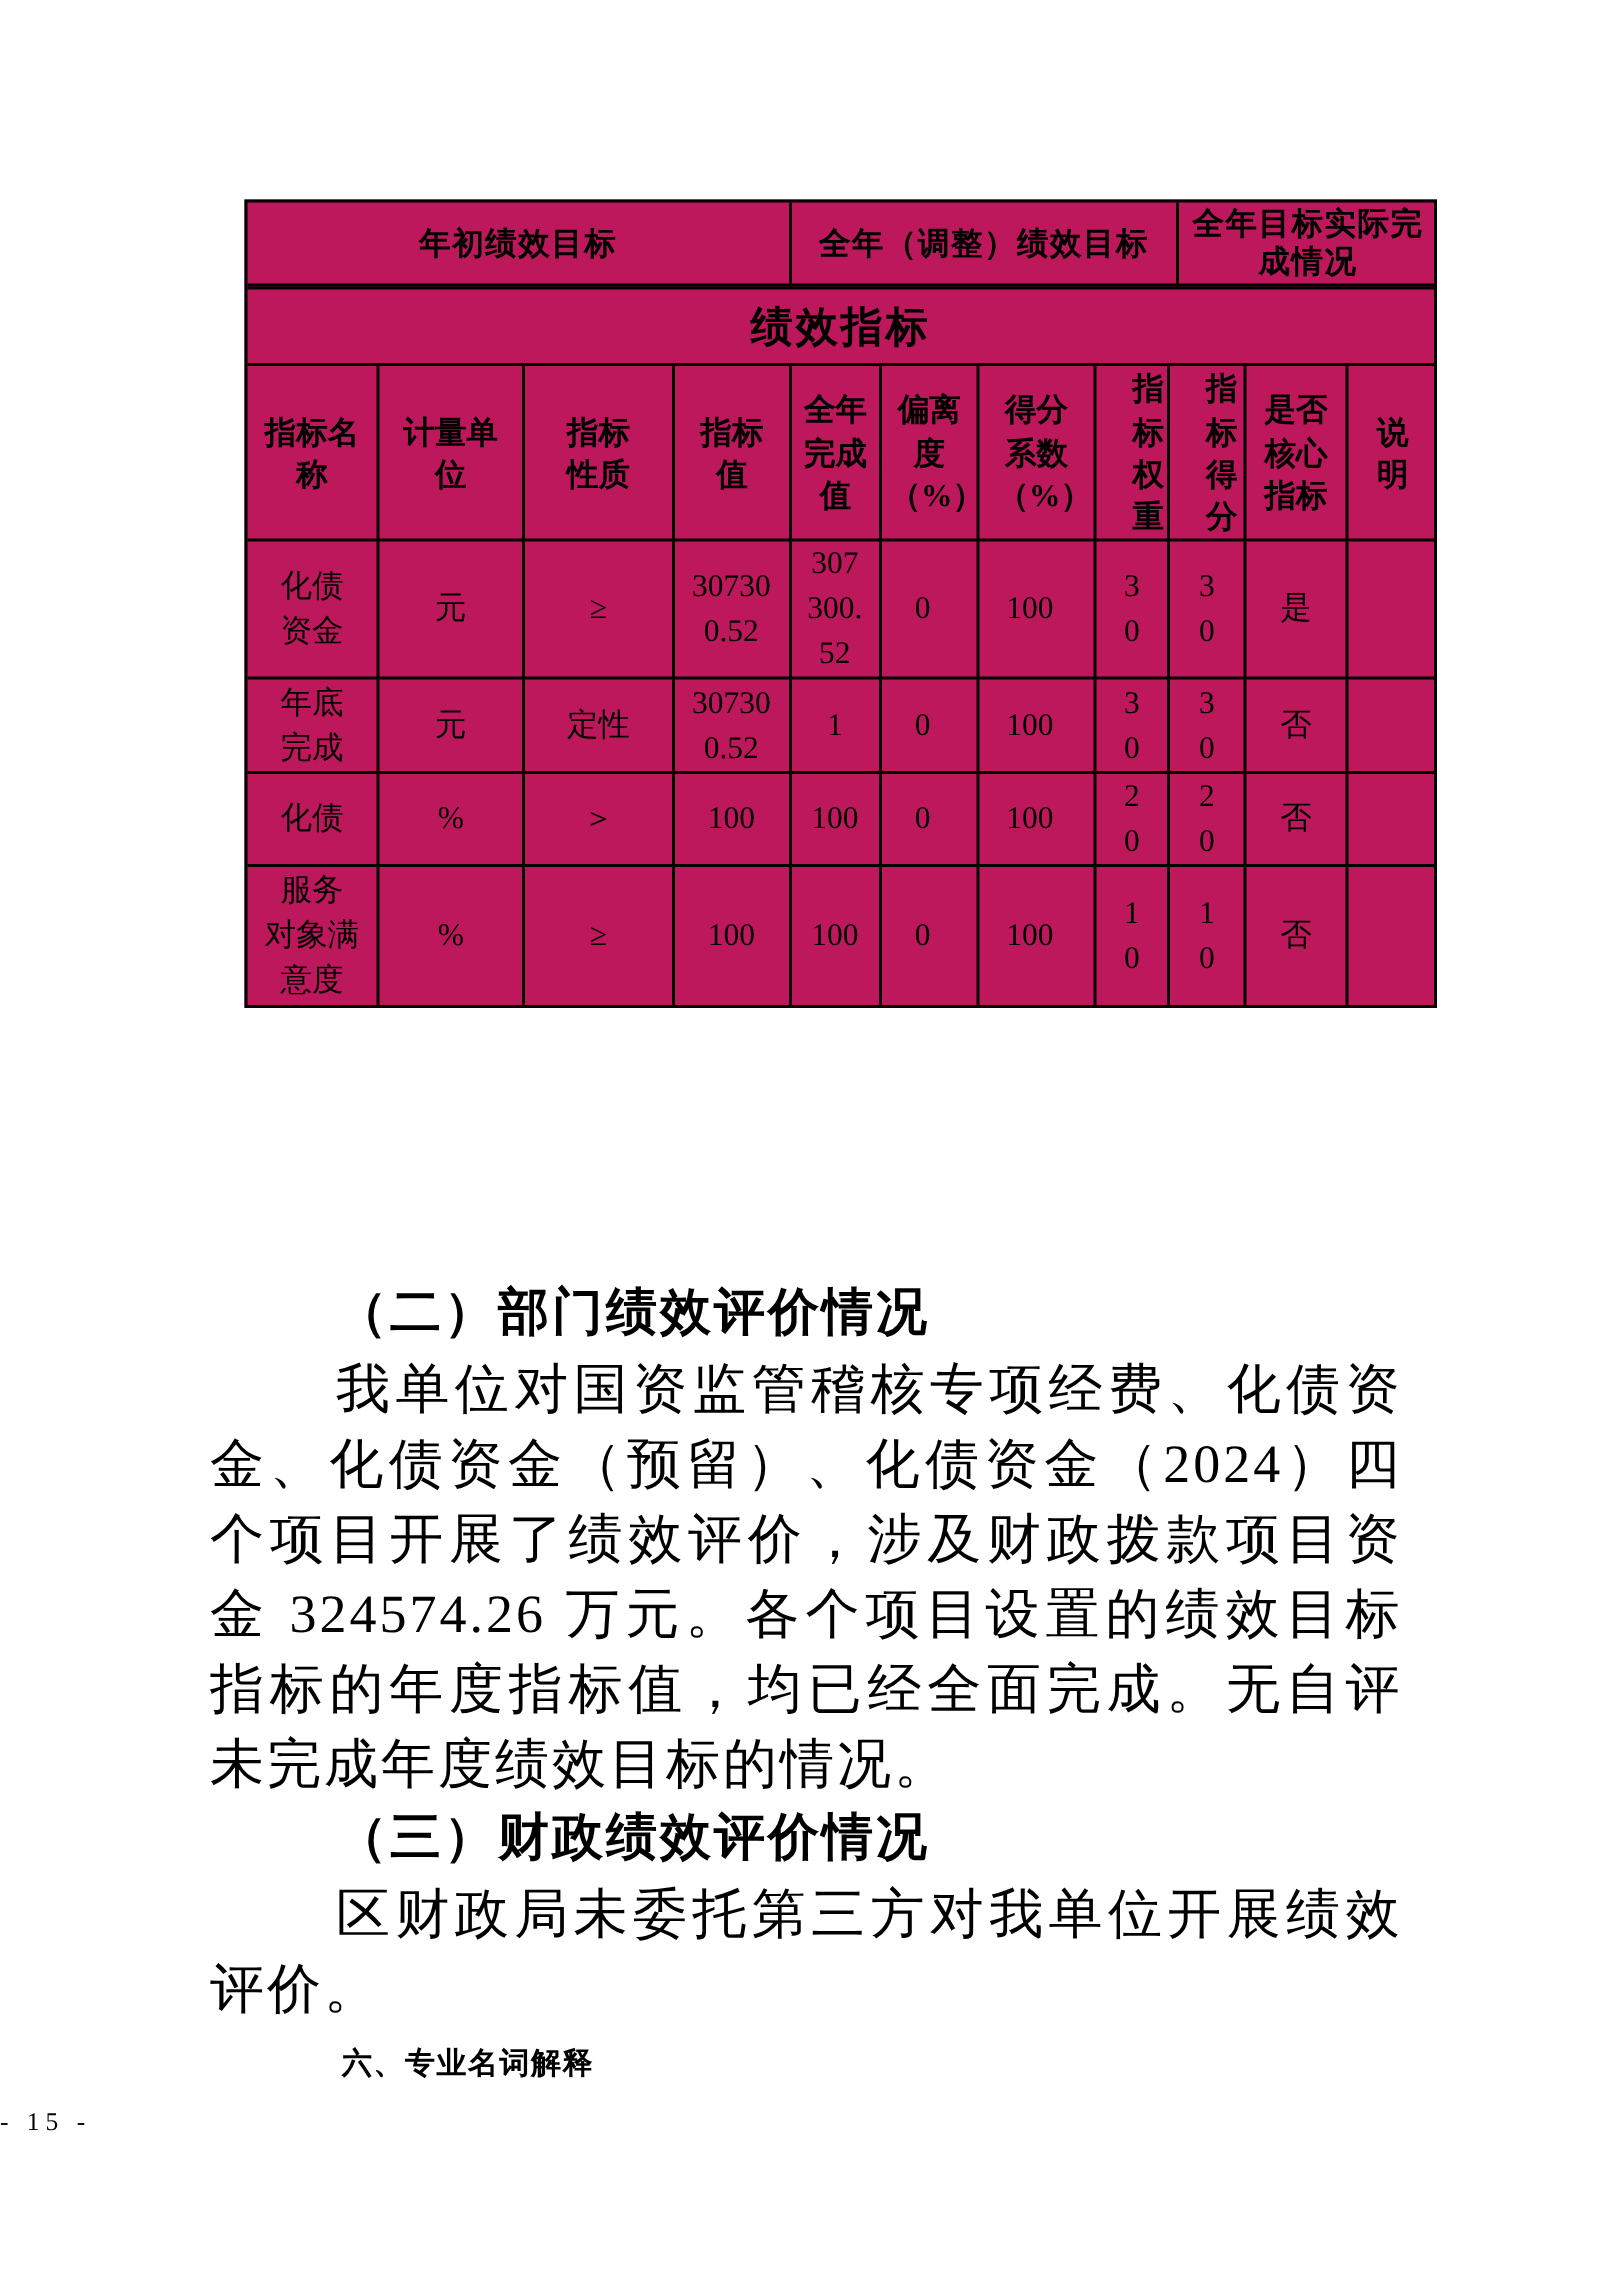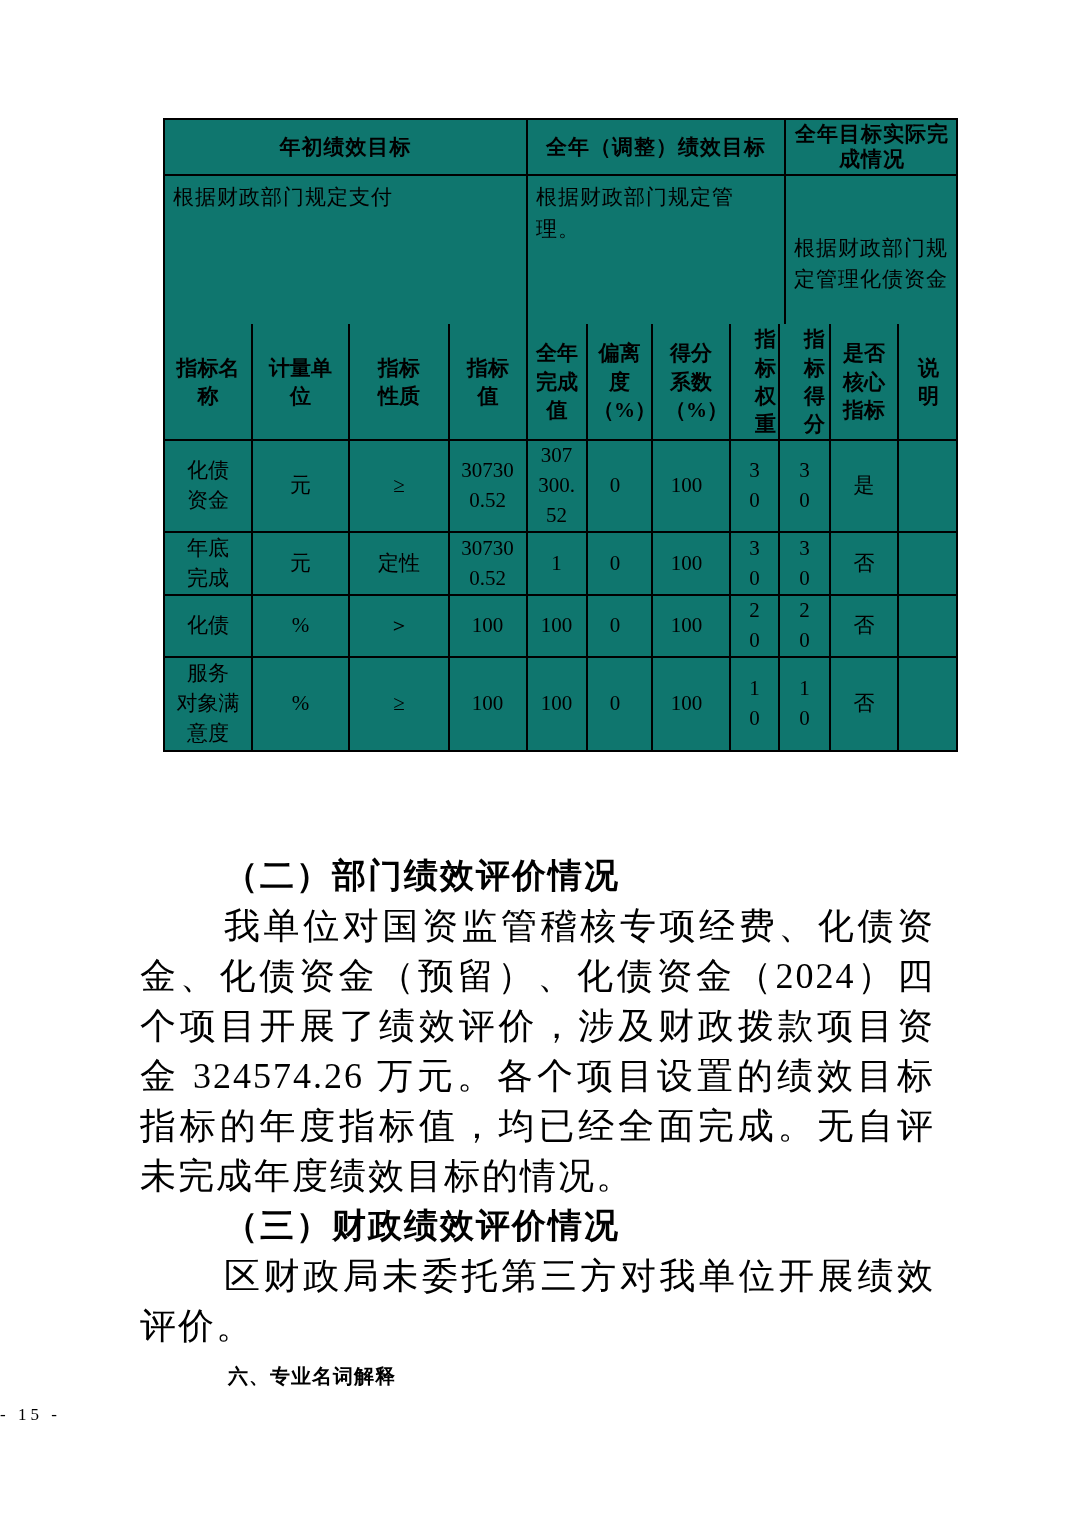--- a/index.html
+++ b/index.html
@@ -3,22 +3,22 @@
 <meta charset="utf-8">
 <style>
   html,body{margin:0;padding:0;background:#e8e8e8;}
   .page{
     position:relative;width:1075px;height:1520px;margin:0 auto;background:#ffffff;
     font-family:"Liberation Serif","DejaVu Serif",serif;color:#000;overflow:hidden;
   }
 
   
   .doc-table{
-    position:absolute;left:163px;top:118px;width:795px;
-    border:2px solid #000;box-sizing:border-box;background:#0f766e;
+    position:absolute;left:163px;top:133px;width:795px;
+    border:2px solid #000;box-sizing:border-box;background:#be185d;
   }
   .doc-table table{border-collapse:collapse;width:100%;table-layout:fixed;}
   .doc-table th,.doc-table td{
     box-sizing:border-box;overflow:hidden;
     border-right:2px solid #000;border-bottom:2px solid #000;
   }
   .doc-table th:last-child,.doc-table td:last-child{border-right:none;}
 
   
   .t-top .r-head th{
@@ -104,28 +104,24 @@
         <col style="width:362px">
         <col style="width:258px">
         <col style="width:173px">
       </colgroup>
       <tbody>
           <tr class="r-head">
         <th>年初绩效目标</th>
         <th>全年（调整）绩效目标</th>
         <th>全年目标实际完成情况</th>
       </tr>
-      <tr class="r-goals">
-        <td class="va-top">根据财政部门规定支付</td>
-        <td class="va-top">根据财政部门规定管理。</td>
-        <td class="va-mid">根据财政部门规定管理化债资金</td>
-      </tr>
     </tbody>
       </table>
 
+    <div class="band">绩效指标</div>
 
     <table class="t-ind">
       <colgroup>
         <col style="width:87px">
         <col style="width:97px">
         <col style="width:100px">
         <col style="width:78px">
         <col style="width:60px">
         <col style="width:65px">
         <col style="width:78px">

